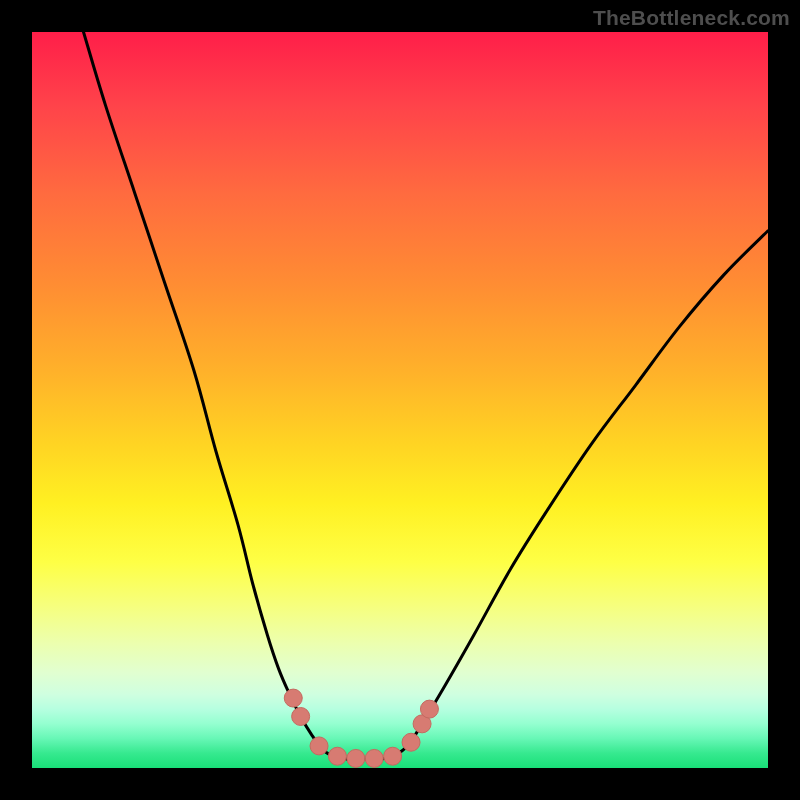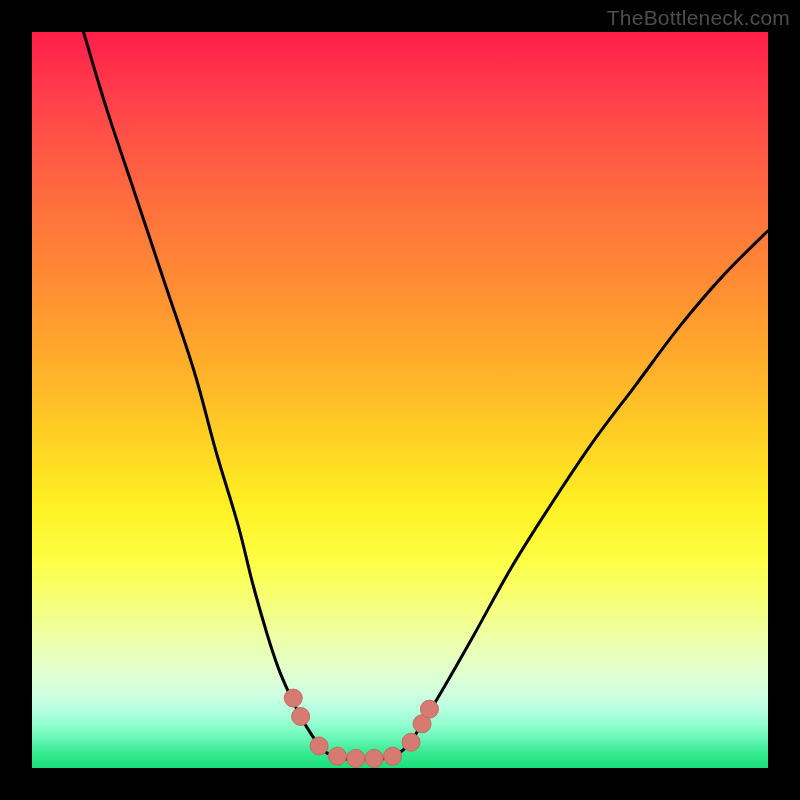--- a/index.html
+++ b/index.html
@@ -49,21 +49,21 @@
       #36e98f 98%,
       #19df78 100%
     );
   }
   .watermark {
     position: absolute;
     top: 6px;
     right: 10px;
     color: #4e4e4e;
     font-size: 21px;
-    font-weight: 400;
+    font-weight: 700;
     letter-spacing: 0.2px;
     user-select: none;
     margin-left: 44px;
   }
   svg.curve {
     position: absolute;
     inset: 0;
   }
 </style>
 </head>

